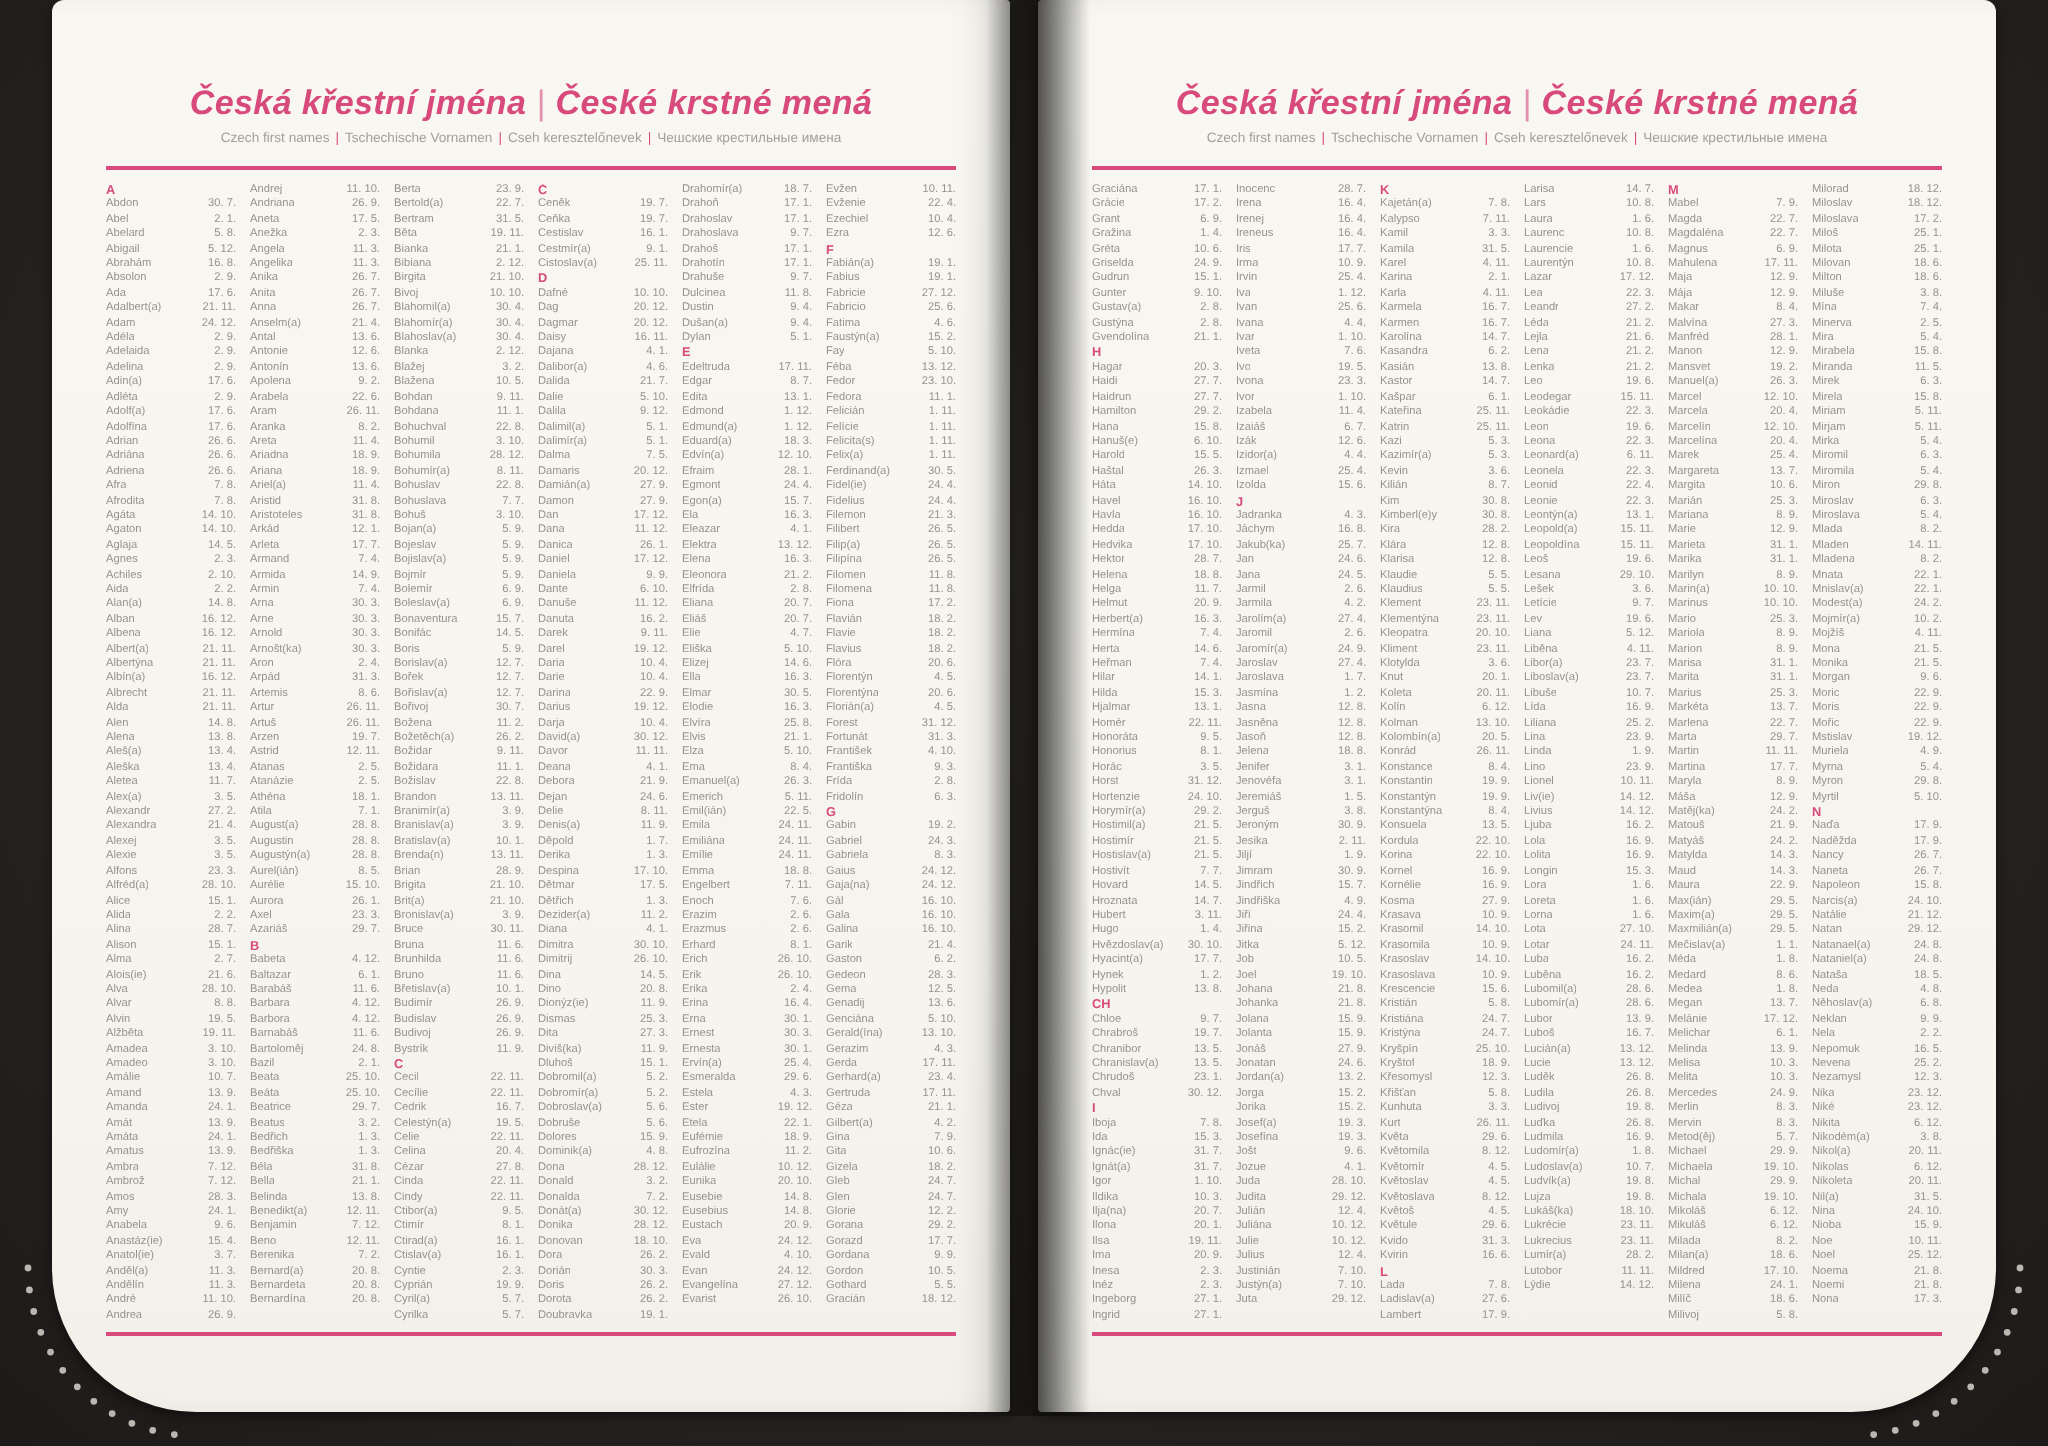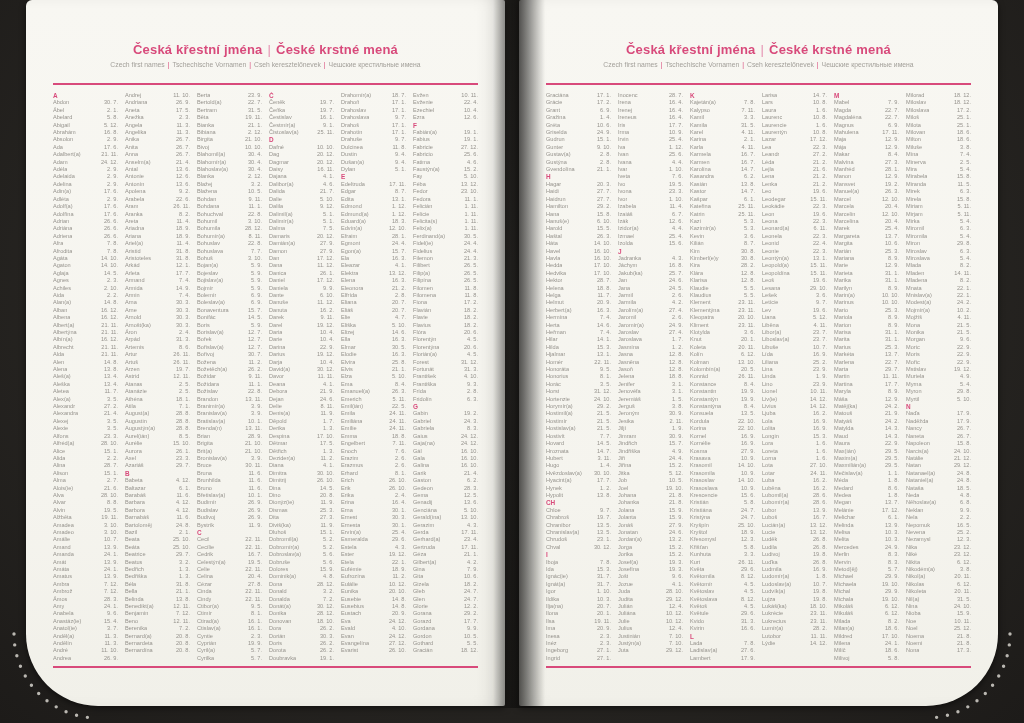--- a/index.html
+++ b/index.html
@@ -13,21 +13,21 @@
     position:absolute; top:0; height:706px; width:479px;
     background:linear-gradient(180deg,#f8f7f2 0%, #f5f4ee 70%, #f1f0e9 100%);
   }
   .page.left  { left:26px;  border-radius:6px 2px 2px 72px; box-shadow: inset -20px 0 26px -20px rgba(0,0,0,.45), 0 2px 6px rgba(0,0,0,.5); }
   .page.right { left:519px; border-radius:2px 6px 72px 2px; box-shadow: inset 20px 0 26px -20px rgba(0,0,0,.45), 0 2px 6px rgba(0,0,0,.5); }
   .gutter {
     position:absolute; left:493px; top:0; width:52px; height:708px; pointer-events:none;
     background:linear-gradient(90deg, rgba(0,0,0,0) 0%, rgba(0,0,0,.35) 30%, rgba(10,9,8,.6) 50%, rgba(0,0,0,.35) 70%, rgba(0,0,0,0) 100%);
   }
   .page-head { position:absolute; top:42px; left:0; right:0; text-align:center; }
-  .title { font-size:13px; font-weight:bold; color:#d84a7b; letter-spacing:.2px; }
+  .title { font-size:17px; font-weight:bold; color:#d84a7b; letter-spacing:.2px;font-style:italic; }
   .title .divider { font-weight:normal; color:#e48fb0; padding:0 5px; }
   .subtitle { margin-top:4px; font-size:6.8px; color:#a3a09a; }
   .subtitle .sep { color:#d84a7b; padding:0 3px; }
   .rule { position:absolute; left:27px; right:27px; height:2px; background:#d84a7b; }
   .rule.top { top:83px; }
   .rule.bottom { top:666px; }
   .cols { position:absolute; top:92px; left:27px; right:27px; height:570px; display:flex; gap:7px; overflow:hidden; }
   .col { flex:1 1 0; min-width:0; }
   .row { display:flex; justify-content:space-between; font-size:5.6px; line-height:7.4px; color:#96938d; white-space:nowrap; }
   .row .nm { overflow:hidden; }

